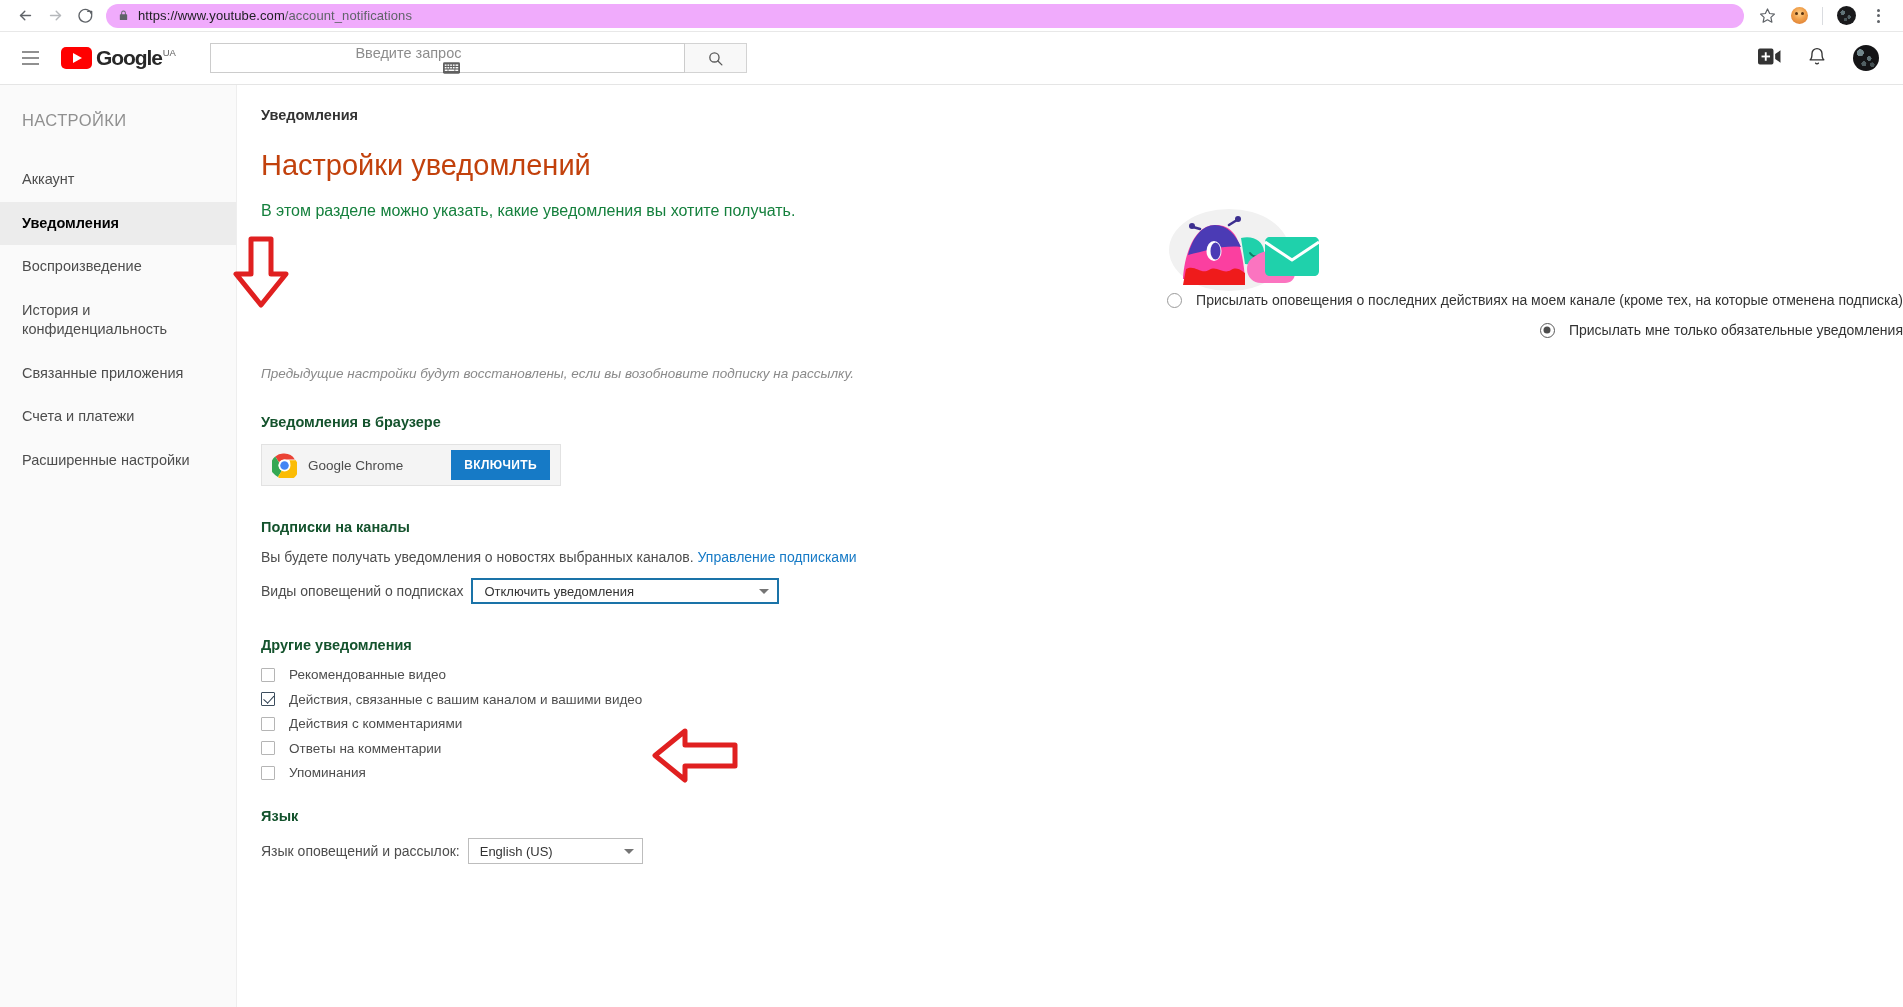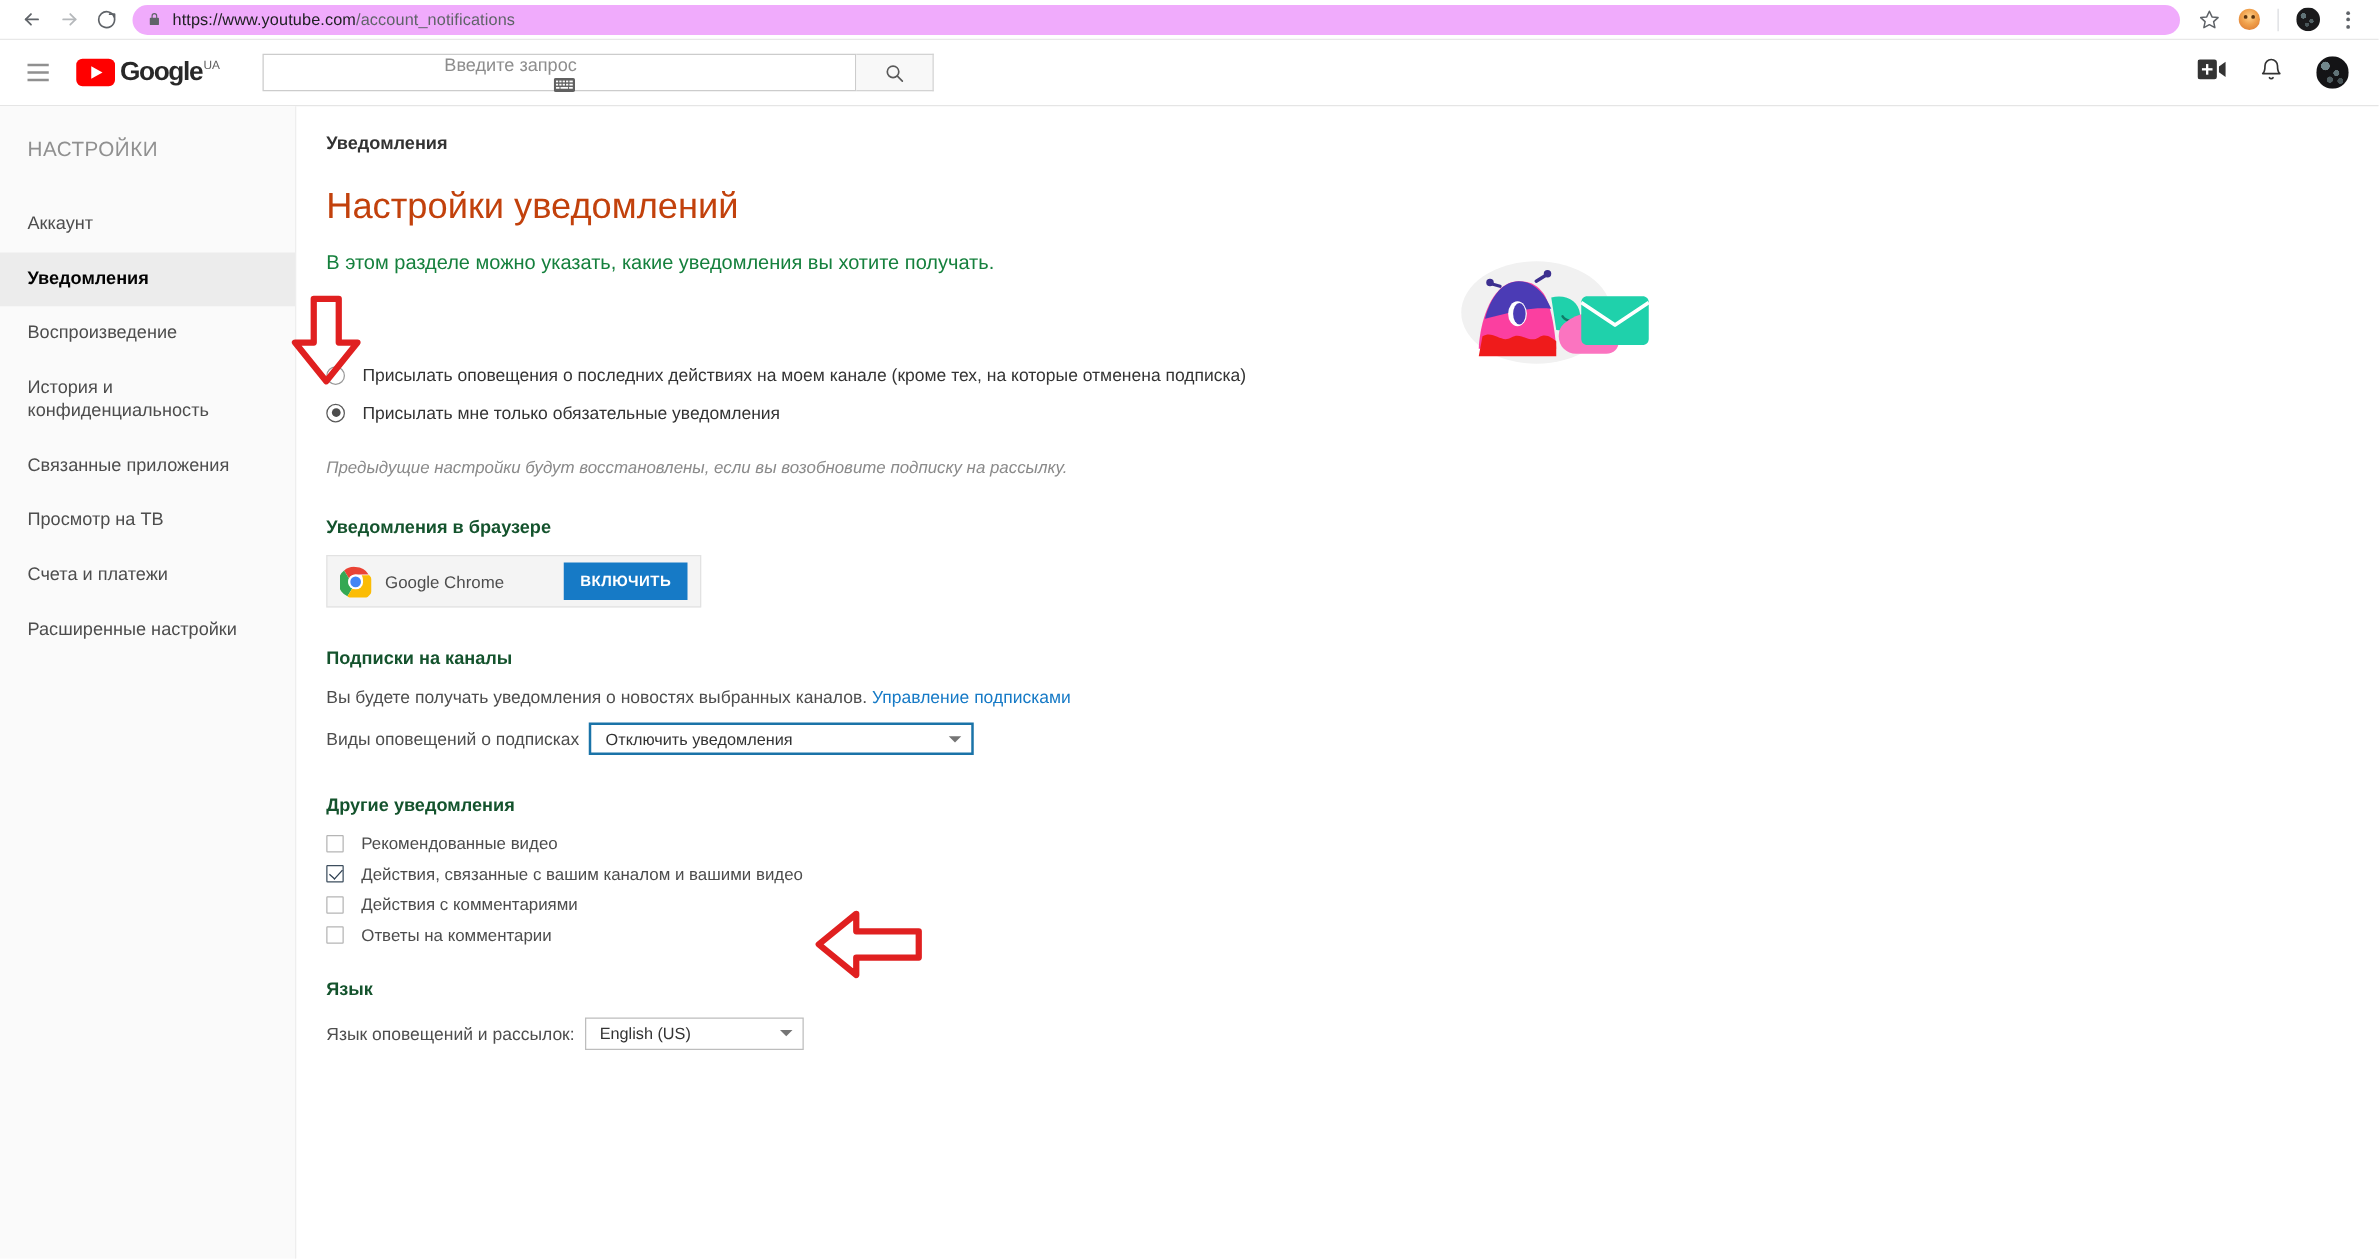--- a/index.html
+++ b/index.html
@@ -169,21 +169,21 @@
   .h1 { font-size: 29px; color:#c2410c; font-weight:normal; margin:0 0 20px 0; }
   .sub { font-size: 16px; color:#15803d; margin-bottom: 0; }
 
   .hero {
     position:absolute; left: 920px; top: 122px;
     width: 163px; height: 86px;
   }
 
   
   .radio-group { margin-top: 72px; }
-  .opt-row { display:flex; align-items:center; margin-bottom: 14px; }
+  .opt-row { display:flex; align-items:center; margin-bottom: 14px; justify-content: flex-end; }
   .radio {
     width: 15px; height: 15px; border-radius:50%;
     border: 1.6px solid #9a9a9a; background:#fff;
     margin-right: 14px; flex:none; position:relative; cursor:pointer;
   }
   .radio.checked { border-color:#5a5a5a; }
   .radio.checked::after {
     content:""; position:absolute; left:50%; top:50%;
     width:7px; height:7px; border-radius:50%; background:#4d4d4d;
     transform: translate(-50%,-50%);
@@ -372,21 +372,20 @@
 <div class="page">
 
   <div class="sidebar">
     <div class="sidebar-title">НАСТРОЙКИ</div>
 
     <div class="side-item">Аккаунт</div>
     <div class="side-item active">Уведомления</div>
     <div class="side-item">Воспроизведение</div>
     <div class="side-item" style="max-width:170px;">История и конфиденциальность</div>
     <div class="side-item">Связанные приложения</div>
-    <div class="side-item">Просмотр на ТВ</div>
     <div class="side-item">Счета и платежи</div>
     <div class="side-item">Расширенные настройки</div>
   </div>
 
   <div class="content">
 
     <div class="crumb">Уведомления</div>
     <h1 class="h1">Настройки уведомлений</h1>
     <div class="sub">В этом разделе можно указать, какие уведомления вы хотите получать.</div>
 
@@ -461,20 +460,24 @@
         <span class="cb-label">Действия, связанные с вашим каналом и вашими видео</span>
       </div>
       <div class="cb-row">
         <span class="checkbox"></span>
         <span class="cb-label">Действия с комментариями</span>
       </div>
       <div class="cb-row">
         <span class="checkbox"></span>
         <span class="cb-label">Ответы на комментарии</span>
       </div>
+      <div class="cb-row">
+        <span class="checkbox"></span>
+        <span class="cb-label">Упоминания</span>
+      </div>
     </div>
 
     <div class="sec-h" style="margin-top:28px;">Язык</div>
     <div class="select-row">
       <span class="sel-label">Язык оповещений и рассылок:</span>
       <div class="dropdown" style="width:175px;">
         <span class="dd-text">English (US)</span>
         <span class="caret"></span>
       </div>
     </div>

